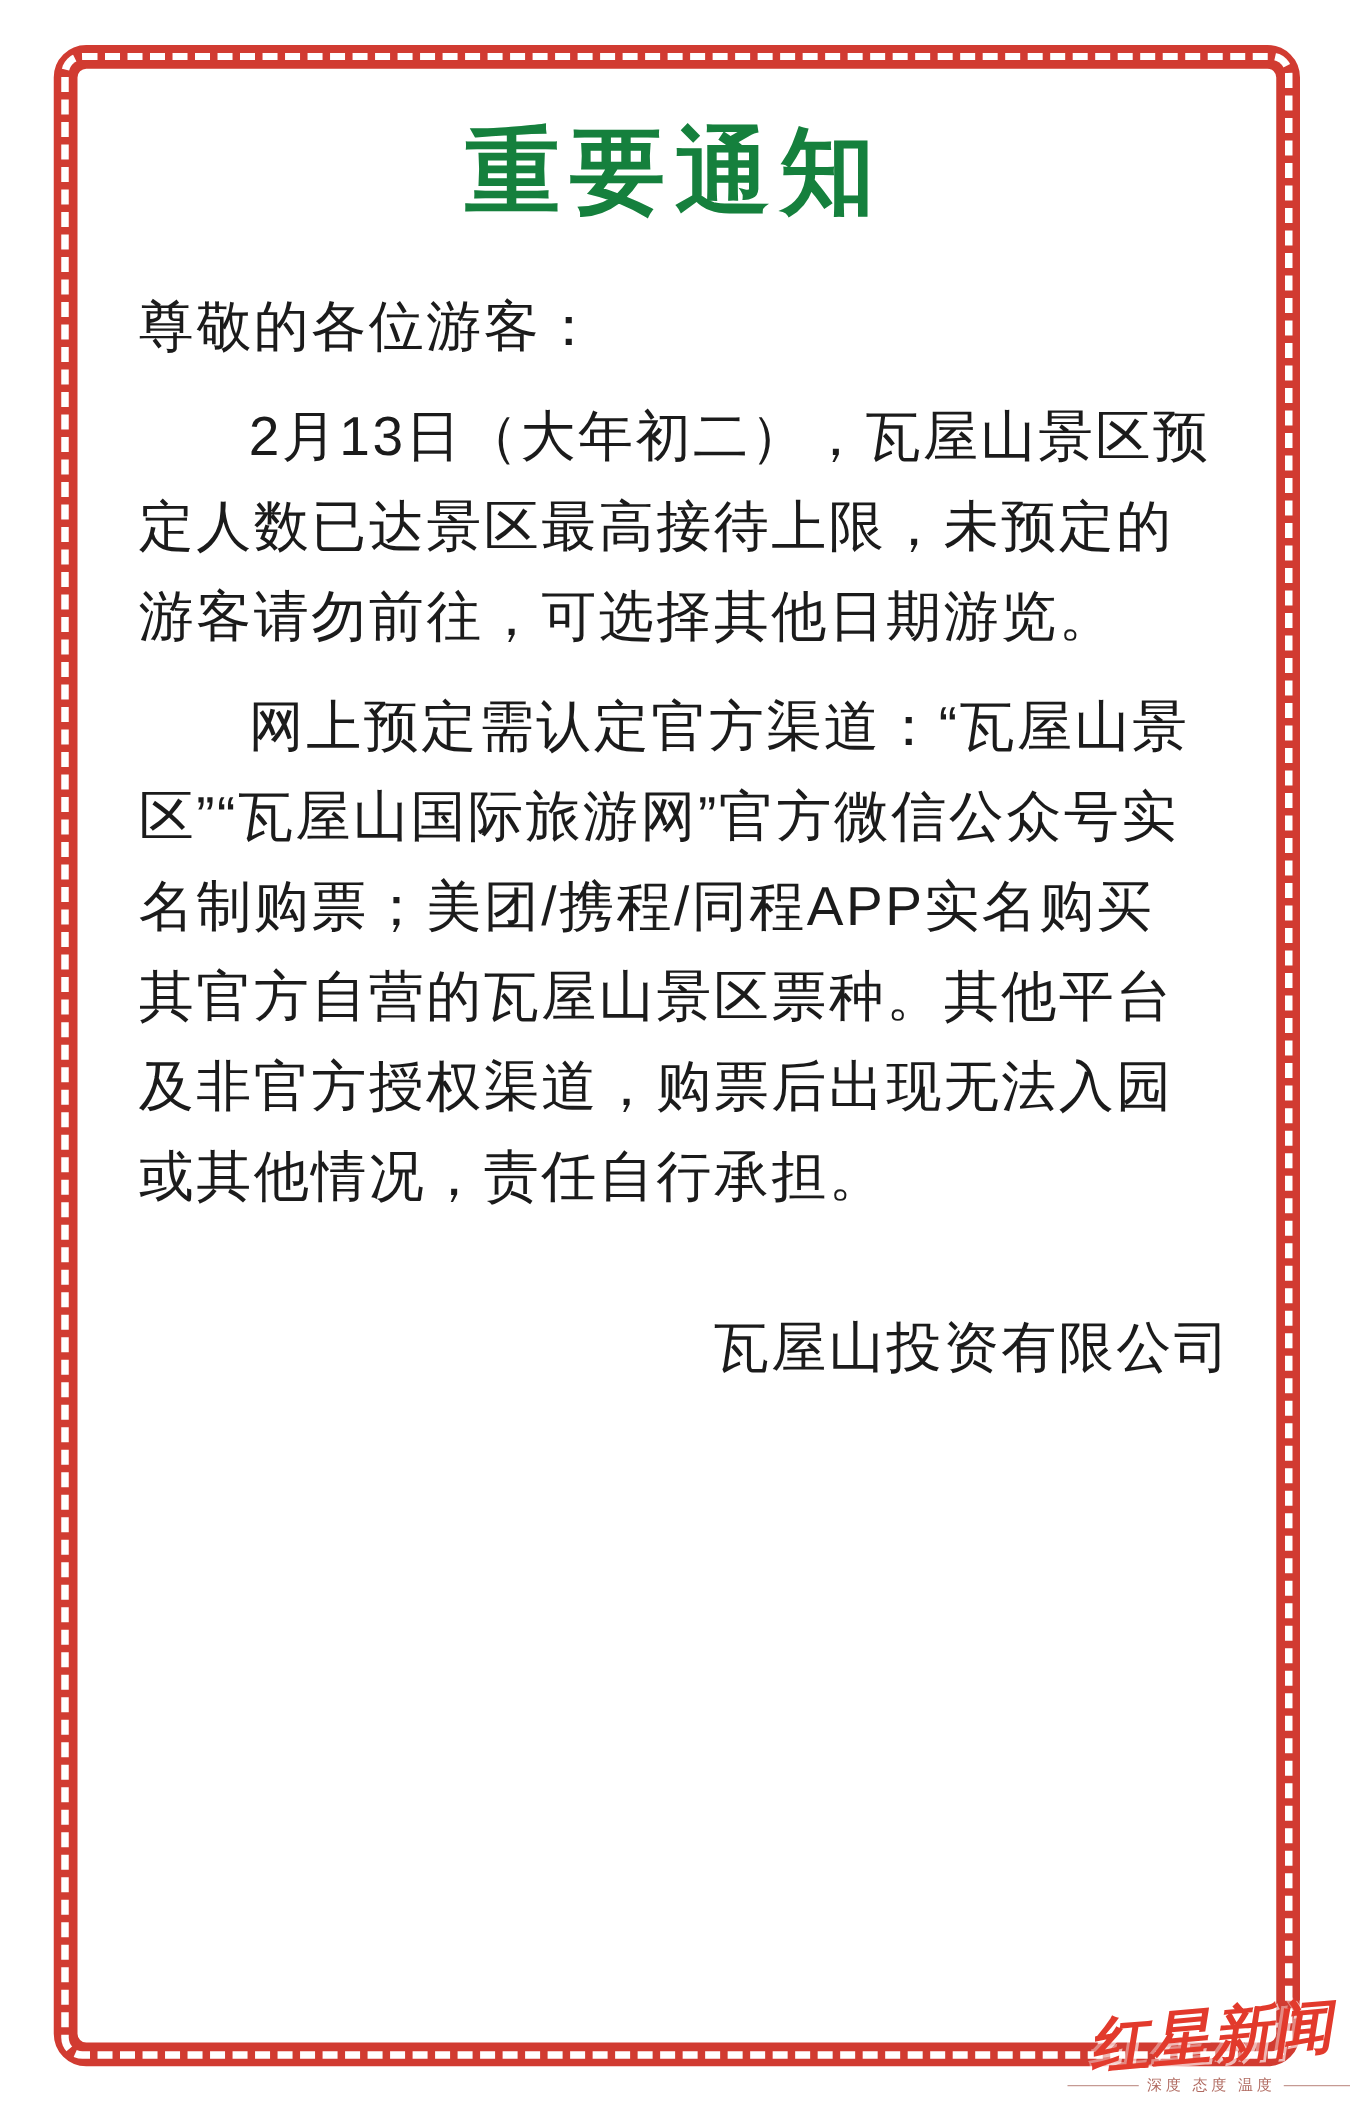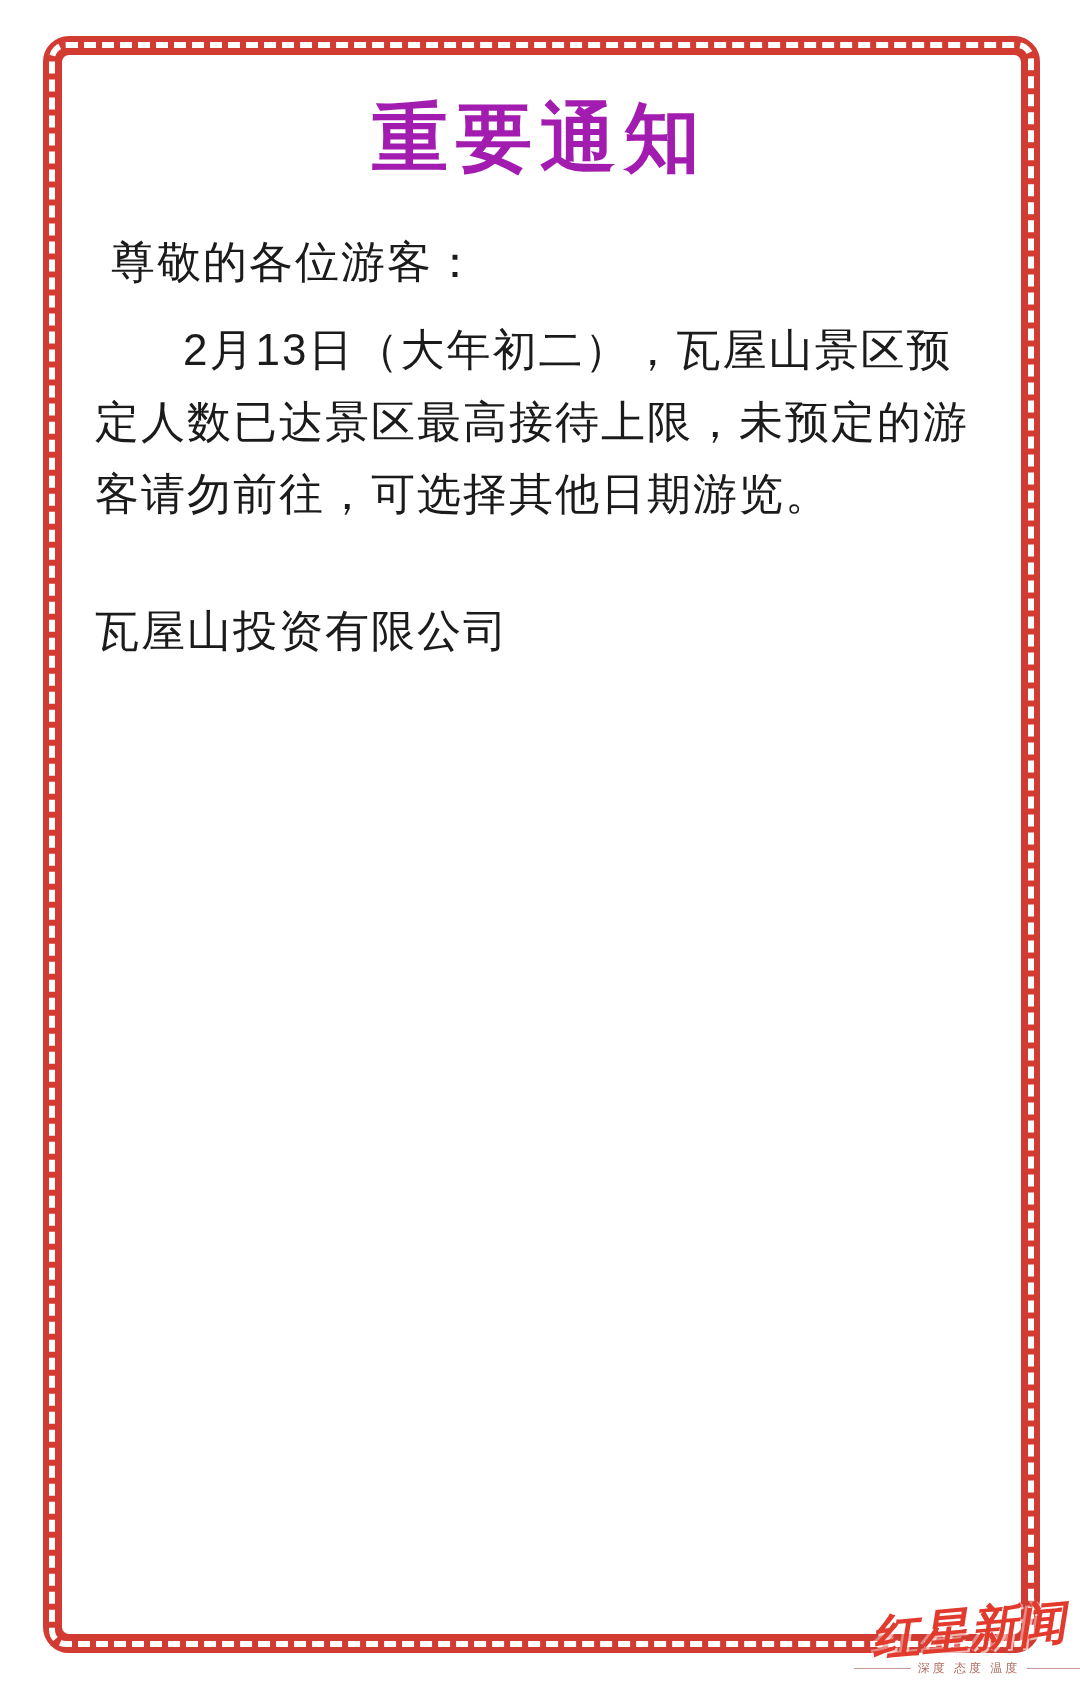--- a/index.html
+++ b/index.html
@@ -45,31 +45,32 @@
     line-height: 72px;
     letter-spacing: 2px;
   }
   .title {
     margin: 0 0 42px 0;
     text-align: center;
     font-size: 76px;
     line-height: 92px;
     font-weight: 900;
     letter-spacing: 8px;
-    color: #a21caf;
+    color: #15803d;
   }
   .salutation {
     margin: 16px;
   }
   .para {
-    margin: 0;
+    margin: 16px;
     text-indent: 2em;
   }
   .signature-block {
     margin-top: 64px;
+    text-align: right;
   }
   .signature-block .sig-line {
     line-height: 73px;
   }
 
   
   .watermark {
     position: absolute;
     right: -4px;
     bottom: 6px;
@@ -110,20 +111,21 @@
 <div class="frame">
   <div class="stitch"></div>
 </div>
 
 <div class="content">
   <h1 class="title">重要通知</h1>
 
   <p class="salutation">尊敬的各位游客：</p>
 
   <p class="para">2月13日（大年初二），瓦屋山景区预定人数已达景区最高接待上限，未预定的游客请勿前往，可选择其他日期游览。</p>
+  <p class="para">网上预定需认定官方渠道：“瓦屋山景区”“瓦屋山国际旅游网”官方微信公众号实名制购票；美团/携程/同程APP实名购买其官方自营的瓦屋山景区票种。其他平台及非官方授权渠道，购票后出现无法入园或其他情况，责任自行承担。</p>
 
   <div class="signature-block">
     <div class="sig-line">瓦屋山投资有限公司</div>
   </div>
 </div>
 
 <div class="watermark">
   <div class="logo">红星新闻</div>
   <div class="tagline">
     <span>深度 态度 温度</span>

